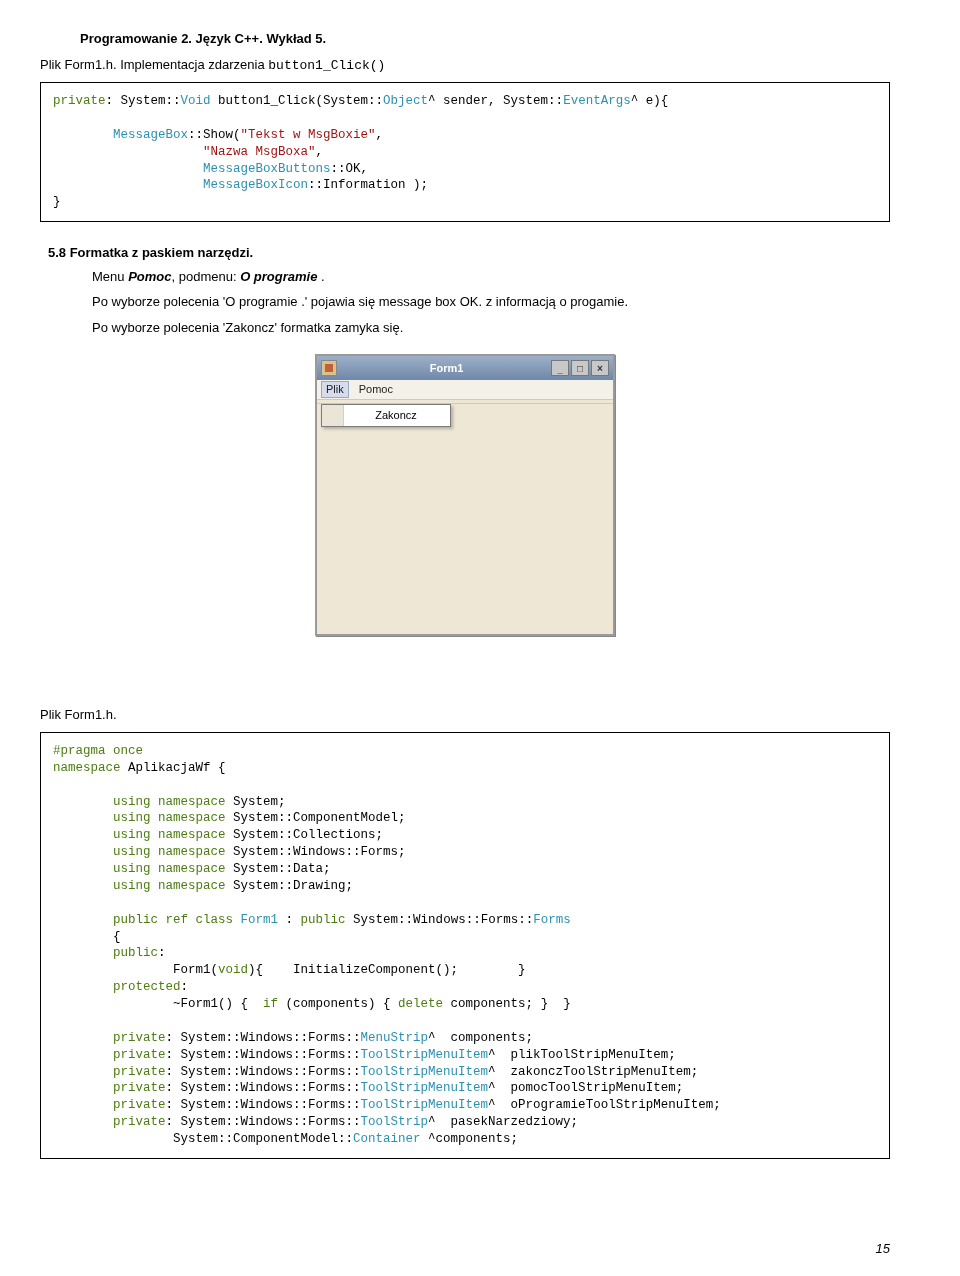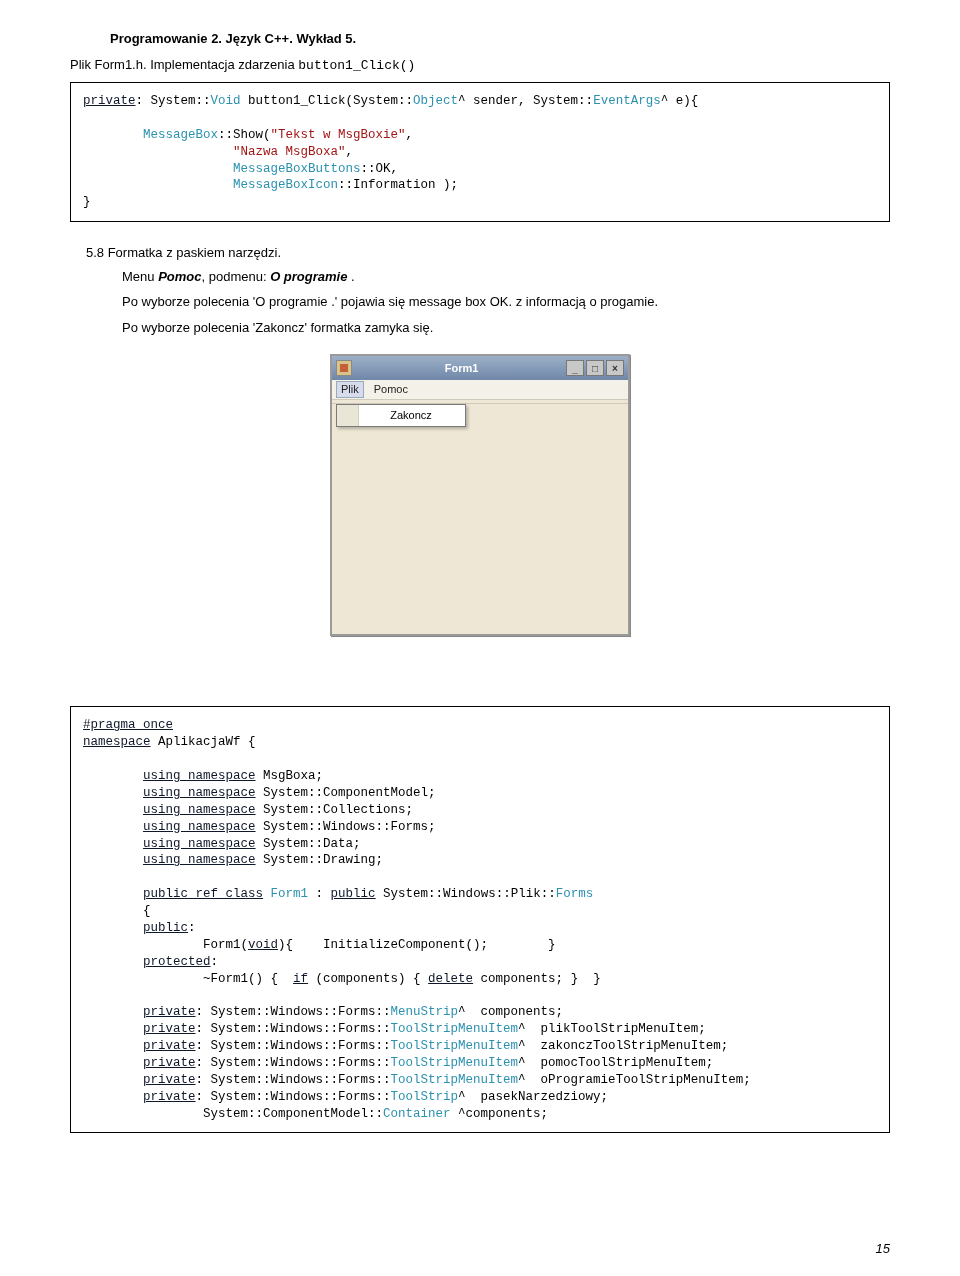--- a/index.html
+++ b/index.html
@@ -3,31 +3,31 @@
 <meta charset="utf-8">
 <style>
   * { box-sizing: border-box; }
   body {
     margin: 0;
     font-family: Arial, Helvetica, sans-serif;
     font-size: 13px; line-height: 1.35;
     background: #fff; color: #000;
     width: 960px;
   }
-  .page { padding: 30px 70px 40px 70px; }
+  .page { padding: 30px 70px 40px 40px; }
   .header { font-weight: bold; margin-left: 40px; margin-bottom: 8px; }
   .box {
     border: 1px solid #000; padding: 10px 12px; margin-bottom: 22px;
     font-family: "Courier New", monospace; font-size: 12.5px;
     white-space: pre; overflow: hidden;
   }
-  .blue { color: #0f172a; text-decoration: underline; }
+  .blue { color: #4d7c0f; }
   .red { color: #a31515; }
   .teal { color: #2b91af; }
-  .section-title { font-weight: normal; margin: 10px 0 6px 16px; }
+  .section-title { font-weight: bold; margin: 10px 0 6px 8px; }
   .para { margin: 0 0 8px 0; }
   .indent1 { margin-left: 52px; }
   .screenshot-wrap { text-align: center; margin: 18px 0 70px 0; }
   .form1 {
     display: inline-block; width: 300px; border: 2px solid #9a9a9a;
     background: #ece9d8; font-family: Tahoma, Arial, sans-serif; font-size: 11px;
     box-shadow: 1px 1px 0 #888;
   }
   .titlebar {
     height: 24px; background: linear-gradient(#9db0c8,#6f87a8);
@@ -106,32 +106,33 @@
       <div class="toolstrip"></div>
       <div class="client">
         <div class="dropdown" style="position:absolute; left:2px; top:0;">
           <div class="side"></div>
           <div class="dropdown-item">Zakoncz</div>
         </div>
       </div>
     </div>
   </div>
 
+  <div class="para">Plik Form1.h.</div>
 
   <div class="box"><span class="blue">#pragma once</span>
 <span class="blue">namespace</span><span> AplikacjaWf {</span>
 
-        <span class="blue">using namespace</span><span> MsgBoxa;</span>
+        <span class="blue">using namespace</span><span> System;</span>
         <span class="blue">using namespace</span><span> System::ComponentModel;</span>
         <span class="blue">using namespace</span><span> System::Collections;</span>
         <span class="blue">using namespace</span><span> System::Windows::Forms;</span>
         <span class="blue">using namespace</span><span> System::Data;</span>
         <span class="blue">using namespace</span><span> System::Drawing;</span>
 
-        <span class="blue">public ref class</span><span> </span><span class="teal">Form1</span><span> : </span><span class="blue">public</span><span> System::Windows::Plik::</span><span class="teal">Forms</span>
+        <span class="blue">public ref class</span><span> </span><span class="teal">Form1</span><span> : </span><span class="blue">public</span><span> System::Windows::Forms::</span><span class="teal">Forms</span>
 <span>        {</span>
         <span class="blue">public</span><span>:</span>
 <span>                Form1(</span><span class="blue">void</span><span>){    InitializeComponent();        }</span>
         <span class="blue">protected</span><span>:</span>
 <span>                ~Form1() {  </span><span class="blue">if</span><span> (components) { </span><span class="blue">delete</span><span> components; }  }</span>
 
         <span class="blue">private</span><span>: System::Windows::Forms::</span><span class="teal">MenuStrip</span><span>^  components;</span>
         <span class="blue">private</span><span>: System::Windows::Forms::</span><span class="teal">ToolStripMenuItem</span><span>^  plikToolStripMenuItem;</span>
         <span class="blue">private</span><span>: System::Windows::Forms::</span><span class="teal">ToolStripMenuItem</span><span>^  zakonczToolStripMenuItem;</span>
         <span class="blue">private</span><span>: System::Windows::Forms::</span><span class="teal">ToolStripMenuItem</span><span>^  pomocToolStripMenuItem;</span>

